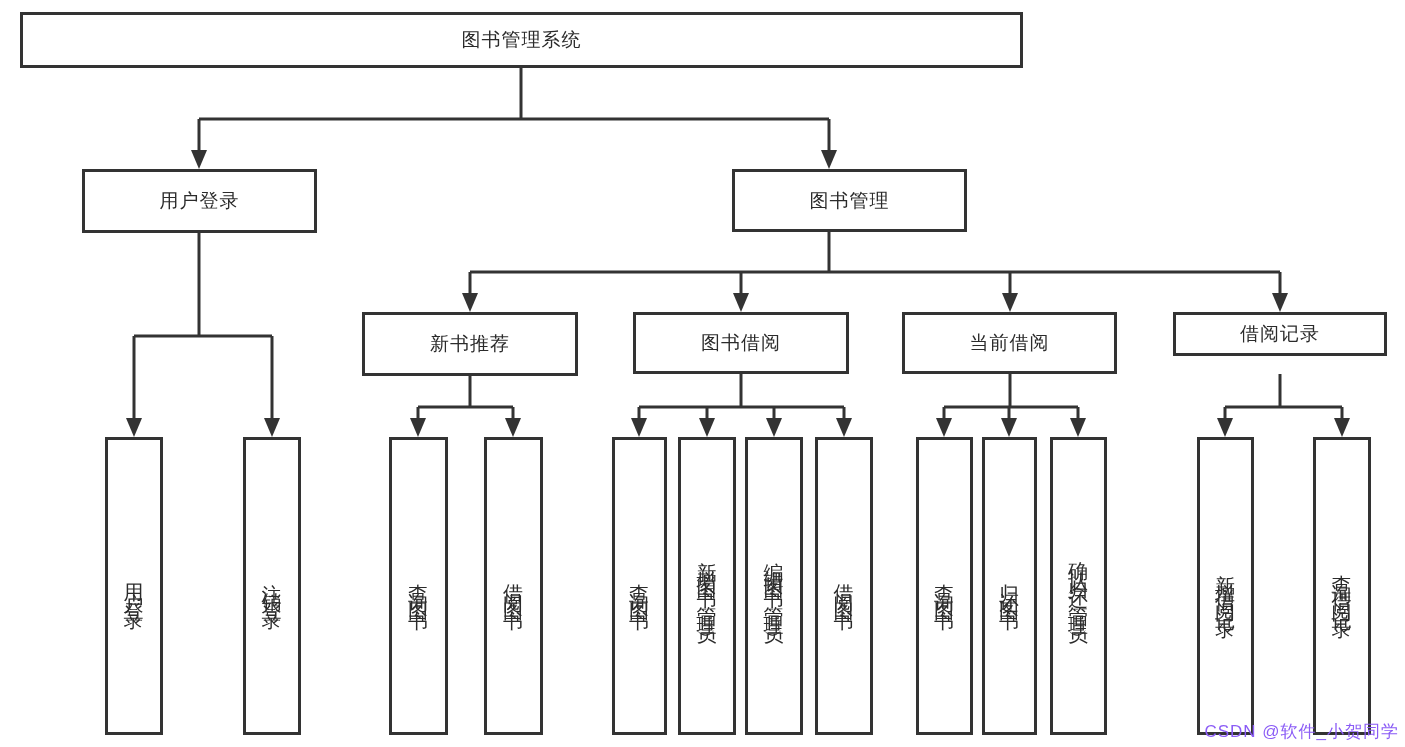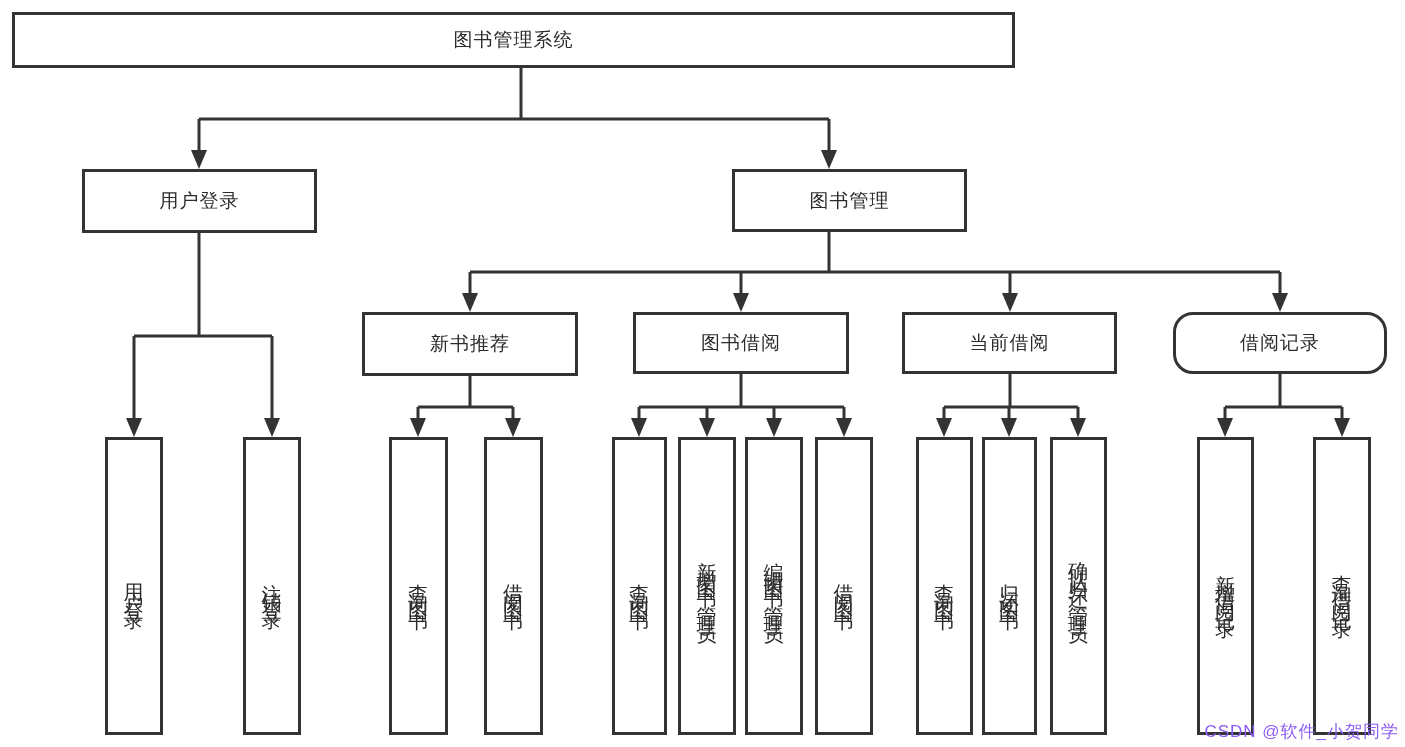--- a/index.html
+++ b/index.html
@@ -114,41 +114,41 @@
       <polygon points="766,418 782,418 774,437"></polygon>
       <polygon points="836,418 852,418 844,437"></polygon>
       <polygon points="936,418 952,418 944,437"></polygon>
       <polygon points="1001,418 1017,418 1009,437"></polygon>
       <polygon points="1070,418 1086,418 1078,437"></polygon>
       <polygon points="1217,418 1233,418 1225,437"></polygon>
       <polygon points="1334,418 1350,418 1342,437"></polygon>
     </g>
   </svg>
 
-  <div class="node hnode" style="left:12px; top:12px; width:1003px; height:56px;">
+  <div class="node hnode" style="left:20px; top:12px; width:1003px; height:56px;">
     <span>图书管理系统</span>
   </div>
 
   <div class="node hnode" style="left:82px; top:169px; width:235px; height:64px;">
     <span>用户登录</span>
   </div>
   <div class="node hnode" style="left:712px; top:169px; width:235px; height:63px;margin-left:20px;">
     <span>图书管理</span>
   </div>
 
   <div class="node hnode" style="left:362px; top:312px; width:216px; height:64px;">
     <span>新书推荐</span>
   </div>
   <div class="node hnode" style="left:633px; top:312px; width:216px; height:62px;">
     <span>图书借阅</span>
   </div>
   <div class="node hnode" style="left:902px; top:312px; width:215px; height:62px;">
     <span>当前借阅</span>
   </div>
-  <div class="node hnode" style="left:1173px; top:312px; width:214px; height:62px;border-radius:20px;">
+  <div class="node hnode" style="left:1173px; top:312px; width:214px; height:44px;">
     <span>借阅记录</span>
   </div>
 
   <div class="node vnode" style="left:105px; top:437px; width:58px; height:298px;">
     <span>用户登录</span>
   </div>
   <div class="node vnode" style="left:243px; top:437px; width:58px; height:298px;">
     <span>注销登录</span>
   </div>
 

